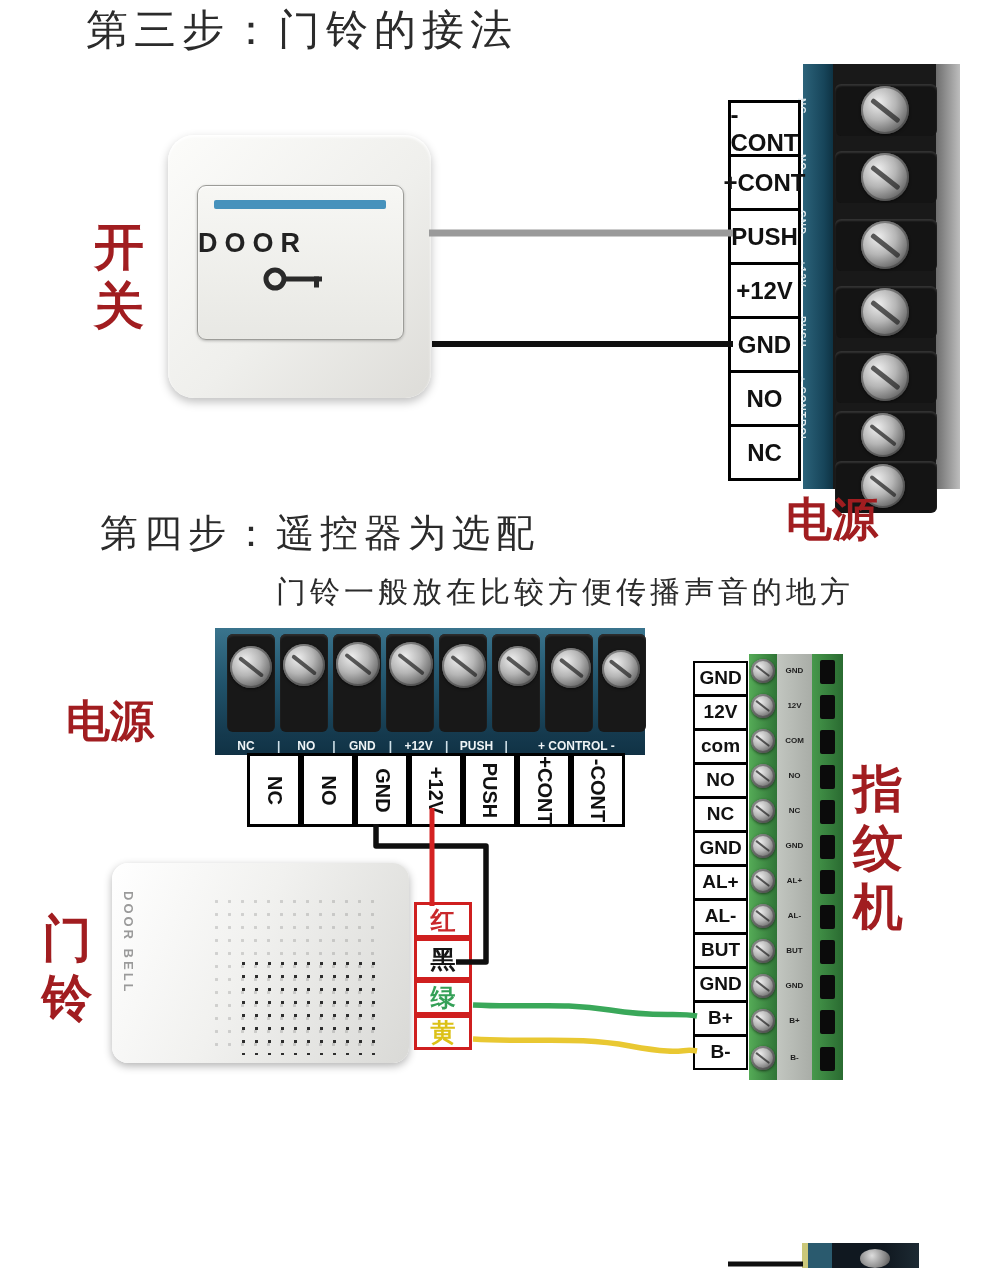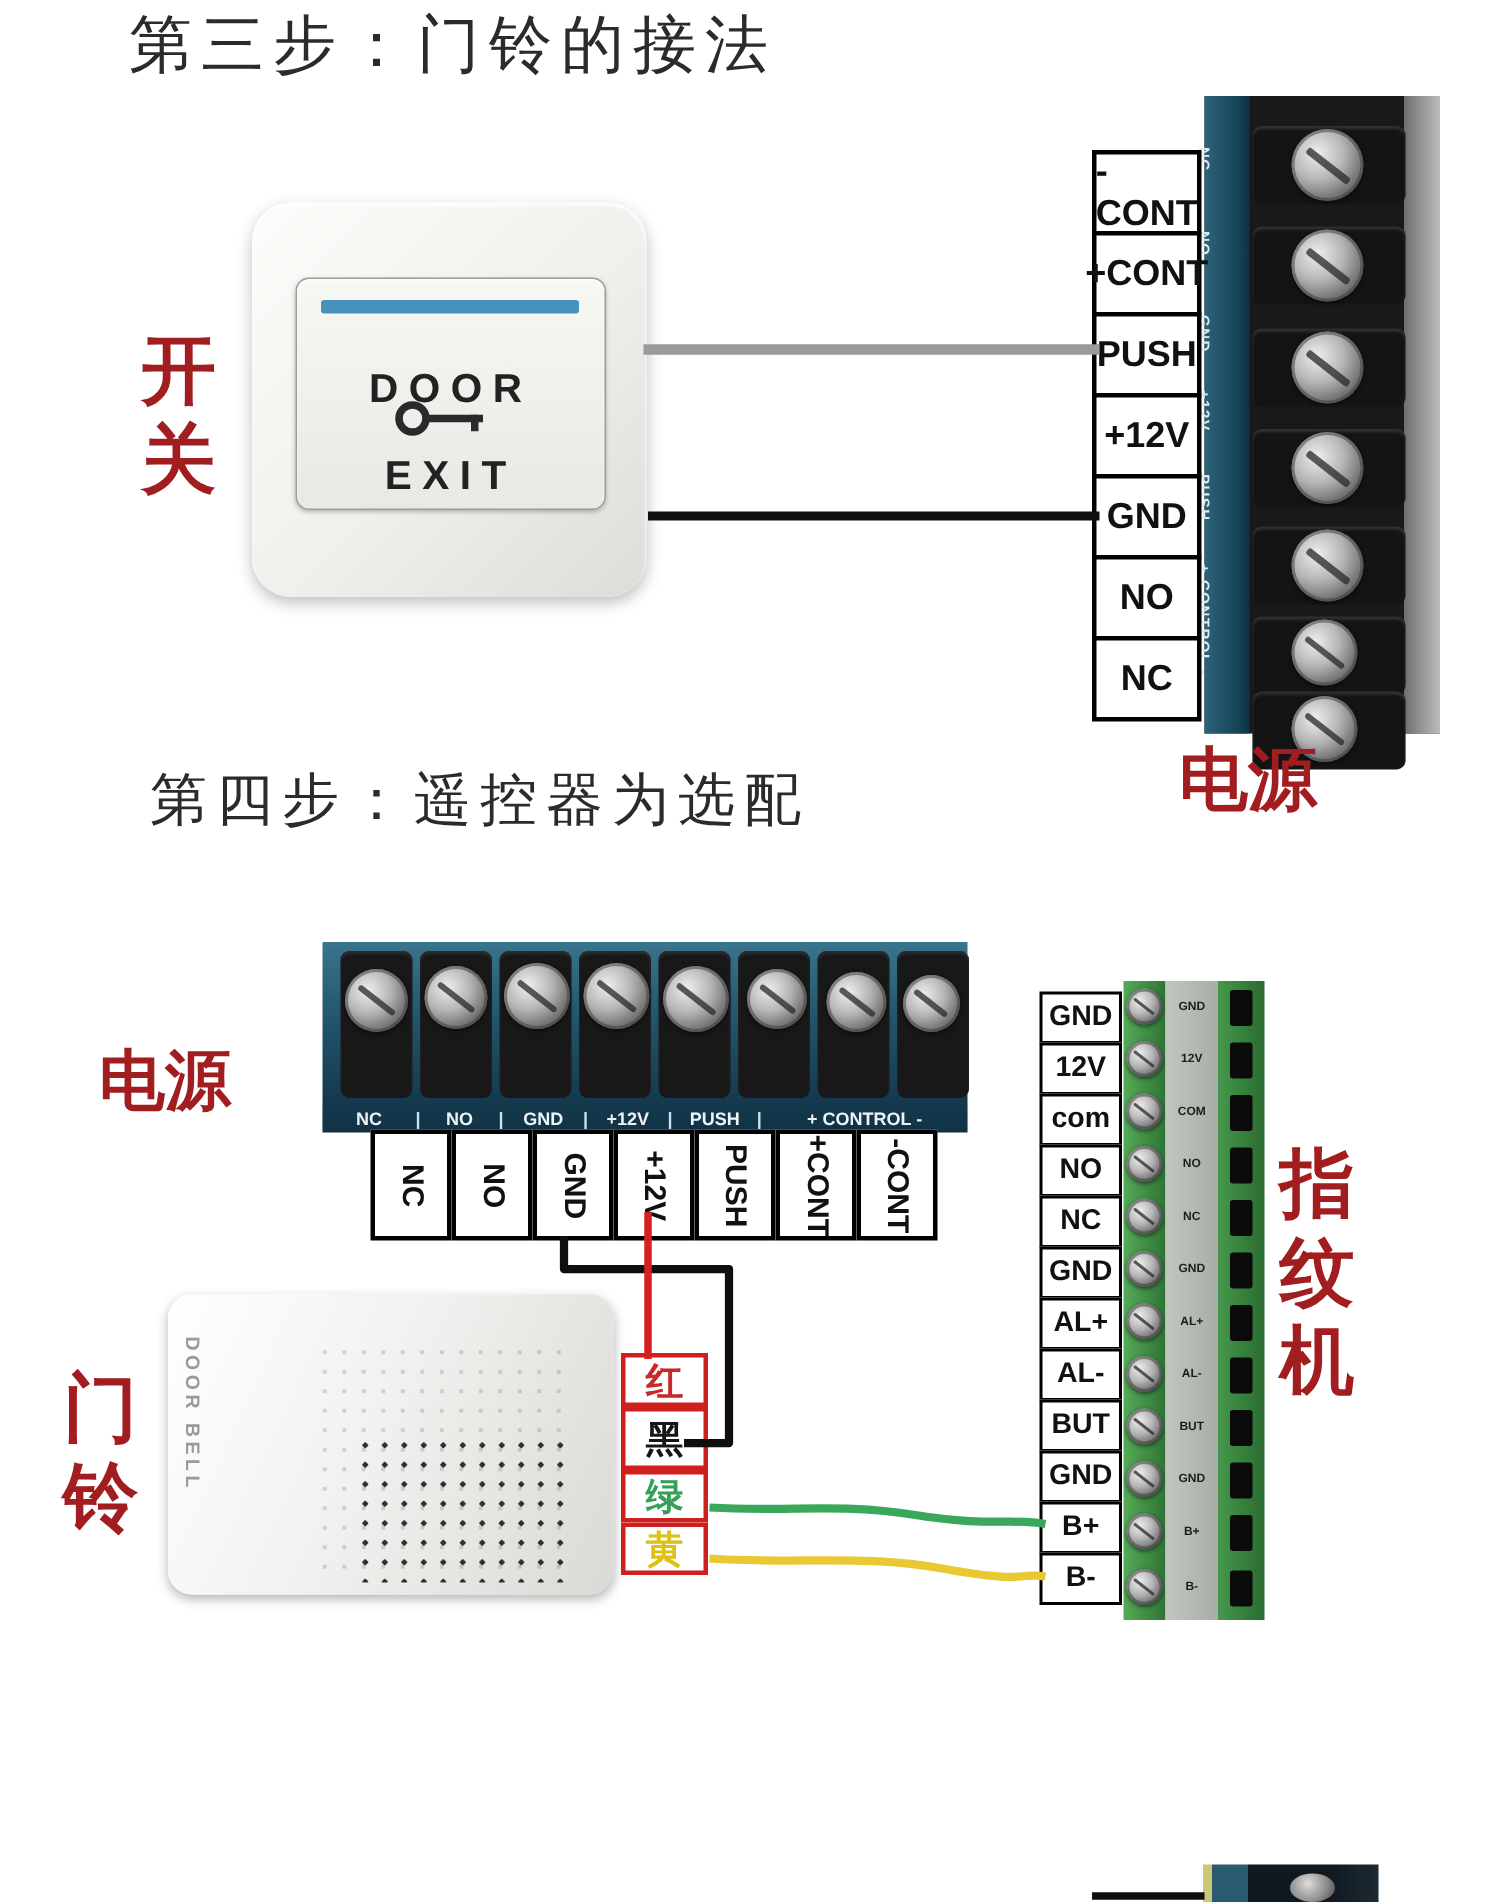--- a/index.html
+++ b/index.html
@@ -18,21 +18,21 @@
   .redlabel{color:#a11d20;font-weight:bold;line-height:1.18;text-align:center;white-space:pre-line;}
 
   
   .plate{left:168px;top:135px;width:263px;height:263px;border-radius:26px;
          background:linear-gradient(135deg,#fcfcfa 0%,#efefec 55%,#dddcd8 100%);
          box-shadow:0 4px 10px rgba(0,0,0,.25), inset 0 2px 3px #fff;}
   .panel{left:29px;top:50px;width:205px;height:153px;border-radius:9px;border:1px solid #9c9c98;
          background:linear-gradient(180deg,#f7f7f4,#e8e8e4);
          box-shadow:inset 0 1px 2px #fff,0 1px 3px rgba(0,0,0,.25);}
   .stripe{left:16px;top:14px;width:172px;height:9px;border-radius:2px;}
-  .doorTxt{width:100%;top:58px;text-align:center;font-size:27px;font-weight:bold;letter-spacing:7px;color:#222;}
+  .doorTxt{width:100%;top:42px;text-align:left;font-size:27px;font-weight:bold;letter-spacing:7px;color:#222;}
   .exitTxt{width:100%;top:116px;text-align:center;font-size:27px;font-weight:bold;letter-spacing:7px;color:#222;}
   .keyIc{left:64px;top:78px;}
 
   
   .p3{left:803px;top:64px;width:157px;height:425px;background:#191919;}
   .p3 .pcbstrip{position:absolute;left:0;top:0;width:30px;height:100%;
         background:linear-gradient(90deg,#2c637a,#17455a 70%,#0e3344);}
   .p3 .gright{position:absolute;right:0;top:0;width:24px;height:100%;
         background:linear-gradient(90deg,#6e6e6e,#bdbdbd);}
   .pcbv{position:absolute;left:4px;color:#dfe9ec;font-size:10px;font-weight:bold;white-space:nowrap;
@@ -112,21 +112,20 @@
     <div class="abs panel">
       <div class="abs stripe" style="background:#4792bc;"></div>
       <div class="abs doorTxt">DOOR</div>
       <div class="abs keyIc">
         <svg width="78" height="30" viewBox="0 0 78 30">
           <circle cx="13" cy="15" r="9" fill="none" stroke="#2a2a2a" stroke-width="5"></circle>
           <rect x="22" y="12.5" width="38" height="5" fill="#2a2a2a"></rect>
           <rect x="52" y="12.5" width="5" height="11" fill="#2a2a2a"></rect>
         </svg>
       </div>
-      <div class="abs exitTxt">EXIT</div>
     </div>
   </div>
 
   <div class="abs p3">
     <div class="pcbstrip">
       <span class="pcbv" style="top:34px;">NC</span>
       <span class="pcbv" style="top:90px;">NO</span>
       <span class="pcbv" style="top:146px;">GND</span>
       <span class="pcbv" style="top:196px;">+12V</span>
       <span class="pcbv" style="top:252px;">PUSH</span>
@@ -153,20 +152,21 @@
   <div class="abs tbox" style="top:157px;">+CONT</div>
   <div class="abs tbox" style="top:211px;">PUSH</div>
   <div class="abs tbox" style="top:265px;">+12V</div>
   <div class="abs tbox" style="top:319px;">GND</div>
   <div class="abs tbox" style="top:373px;">NO</div>
   <div class="abs tbox" style="top:427px;">NC</div>
 
   <div class="abs redlabel" style="left:786px;top:492px;font-size:46px;">电源</div>
 
   <div class="abs title t4">第四步：遥控器为选配</div>
+  <div class="abs title sub4">门铃一般放在比较方便传播声音的地方</div>
 
   <div class="abs redlabel" style="left:66px;top:695px;font-size:44px;">电源</div>
 
   <div class="abs p4">
     <div class="hhous" style="left:12px;"></div>
     <div class="hhous" style="left:65px;"></div>
     <div class="hhous" style="left:118px;"></div>
     <div class="hhous" style="left:171px;"></div>
     <div class="hhous" style="left:224px;"></div>
     <div class="hhous" style="left:277px;"></div>

